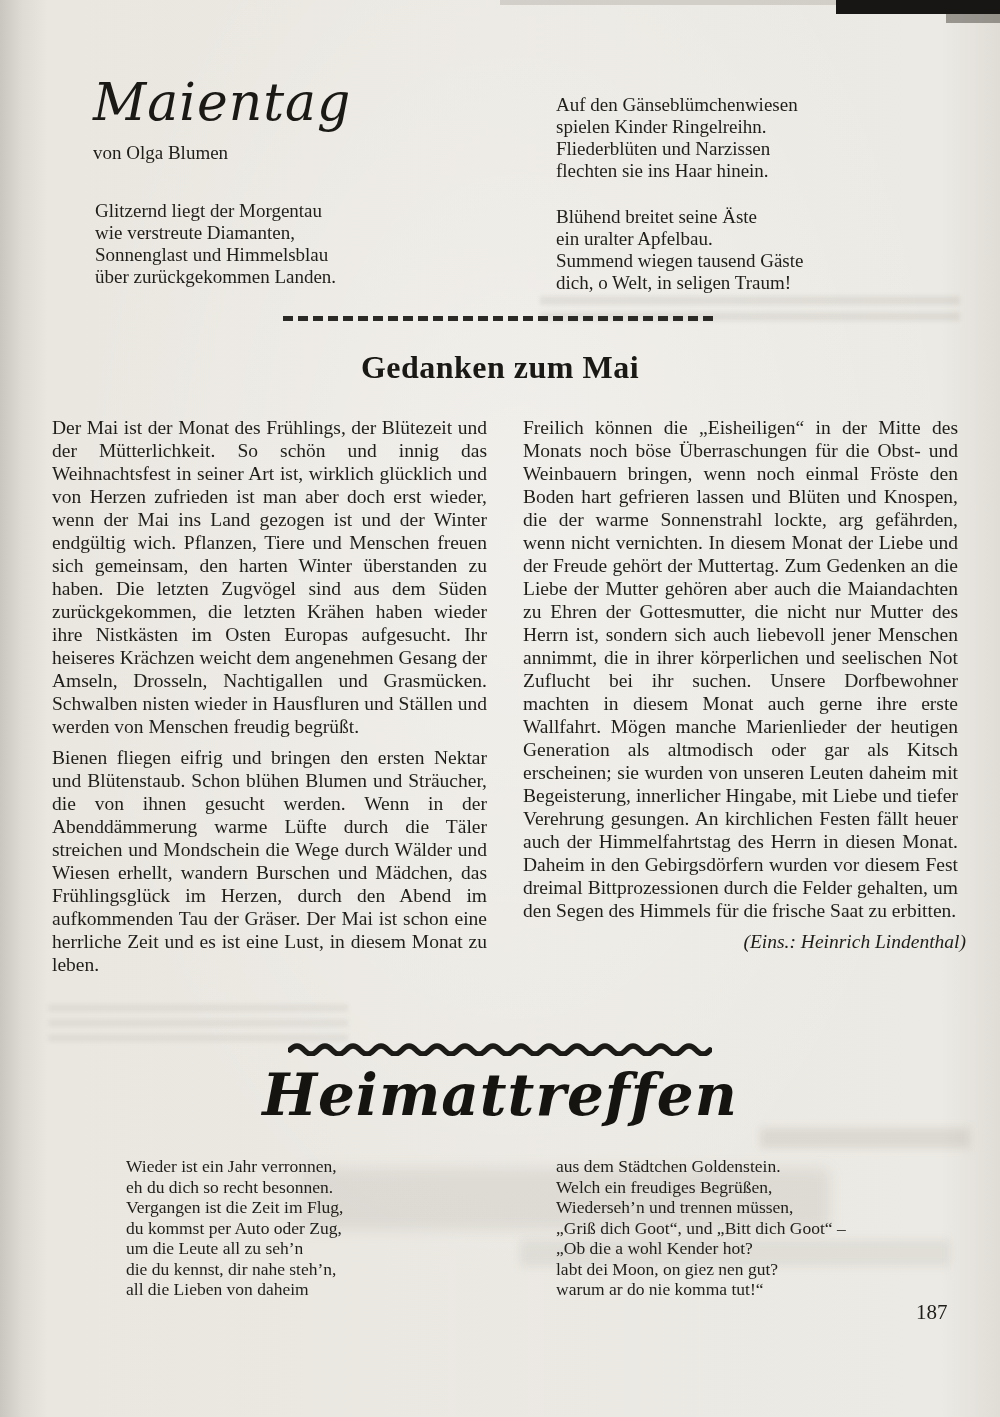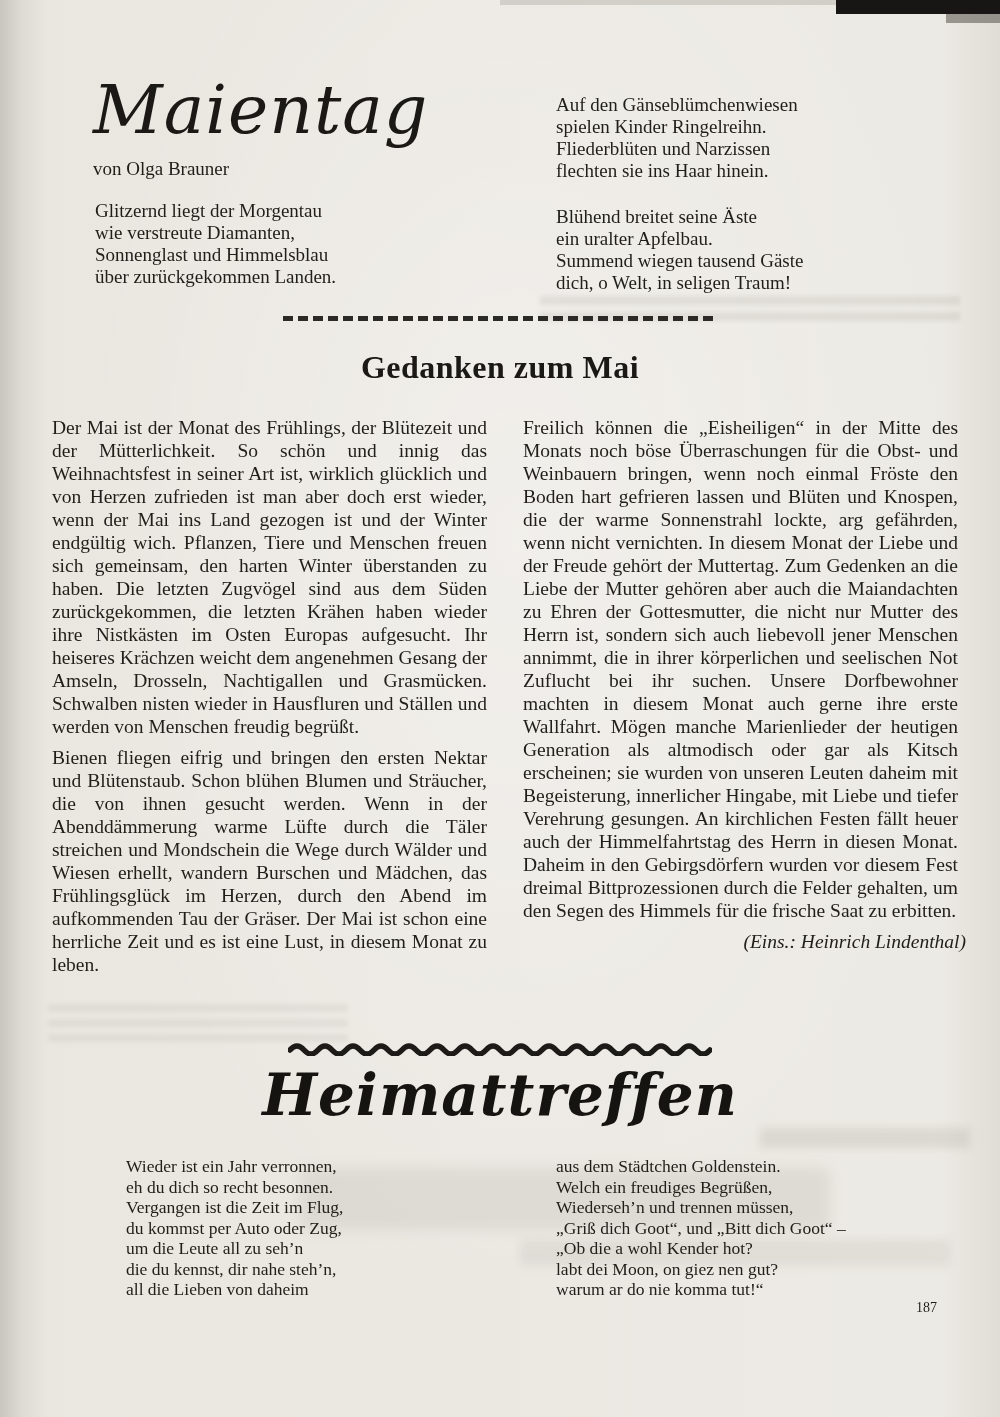--- a/index.html
+++ b/index.html
@@ -32,21 +32,21 @@
     filter:blur(2px);opacity:.7;}
   .bleed-c{top:1128px;left:760px;width:210px;height:20px;background:rgba(118,112,102,0.14);filter:blur(4px);}
   .bleed-d{top:1168px;left:300px;width:530px;height:62px;background:rgba(122,116,106,0.12);filter:blur(7px);border-radius:8px;}
   .bleed-e{top:1240px;left:520px;width:430px;height:26px;background:rgba(120,114,104,0.10);filter:blur(5px);}
   
   .masthead{position:absolute;left:93px;top:76px;}
   .poem-title{
     margin:0;
     font-family:"DejaVu Serif", serif;
     font-style:italic;font-weight:500;
-    font-size:68px;line-height:1;
+    font-size:52px;line-height:1;
     letter-spacing:1px;
     color:#1b1915;
   }
   .poem-author{margin-top:14px;font-size:19px;}
   .stanza{white-space:pre-line;font-size:19px;line-height:22px;}
   .stanza-left{position:absolute;left:95px;top:200px;}
   .right-poems{position:absolute;left:556px;top:94px;}
   .right-poems .stanza + .stanza{margin-top:24px;}
   
   .dashed-divider{
@@ -77,39 +77,39 @@
     font-family:"DejaVu Serif", serif;
     font-weight:bold;font-style:italic;
     font-size:58px;line-height:1.1;letter-spacing:1px;
     color:#161410;
   }
   .bottom-poem{position:absolute;top:1156px;left:0;width:1000px;display:flex;}
   .poem-col{white-space:pre-line;font-size:17.5px;line-height:20.5px;}
   .poem-col.left{margin-left:126px;width:330px;}
   .poem-col.right{margin-left:100px;width:420px;}
   
-  .page-number{position:absolute;top:1300px;left:916px;font-size:14px;}
+  .page-number{position:absolute;top:1300px;left:916px;font-size:21px;}
 </style>
 </head>
 <body>
 
 <div class="page">
 
   <div class="artifact top-right-bar"></div>
   <div class="artifact top-right-bar2"></div>
   <div class="artifact top-edge-shade"></div>
   <div class="bleed bleed-a"></div>
   <div class="bleed bleed-b"></div>
   <div class="bleed bleed-c"></div>
   <div class="bleed bleed-d"></div>
   <div class="bleed bleed-e"></div>
 
   <header class="masthead">
     <h1 class="poem-title">Maientag</h1>
-    <div class="poem-author">von Olga Brauner</div>
+    <div class="poem-author">von Olga Blumen</div>
   </header>
 
   <div class="stanza stanza-left">Glitzernd liegt der Morgentau
 wie verstreute Diamanten,
 Sonnenglast und Himmelsblau
 über zurückgekommen Landen.</div>
 
   <div class="right-poems">
     <div class="stanza">Auf den Gänseblümchenwiesen
 spielen Kinder Ringelreihn.

